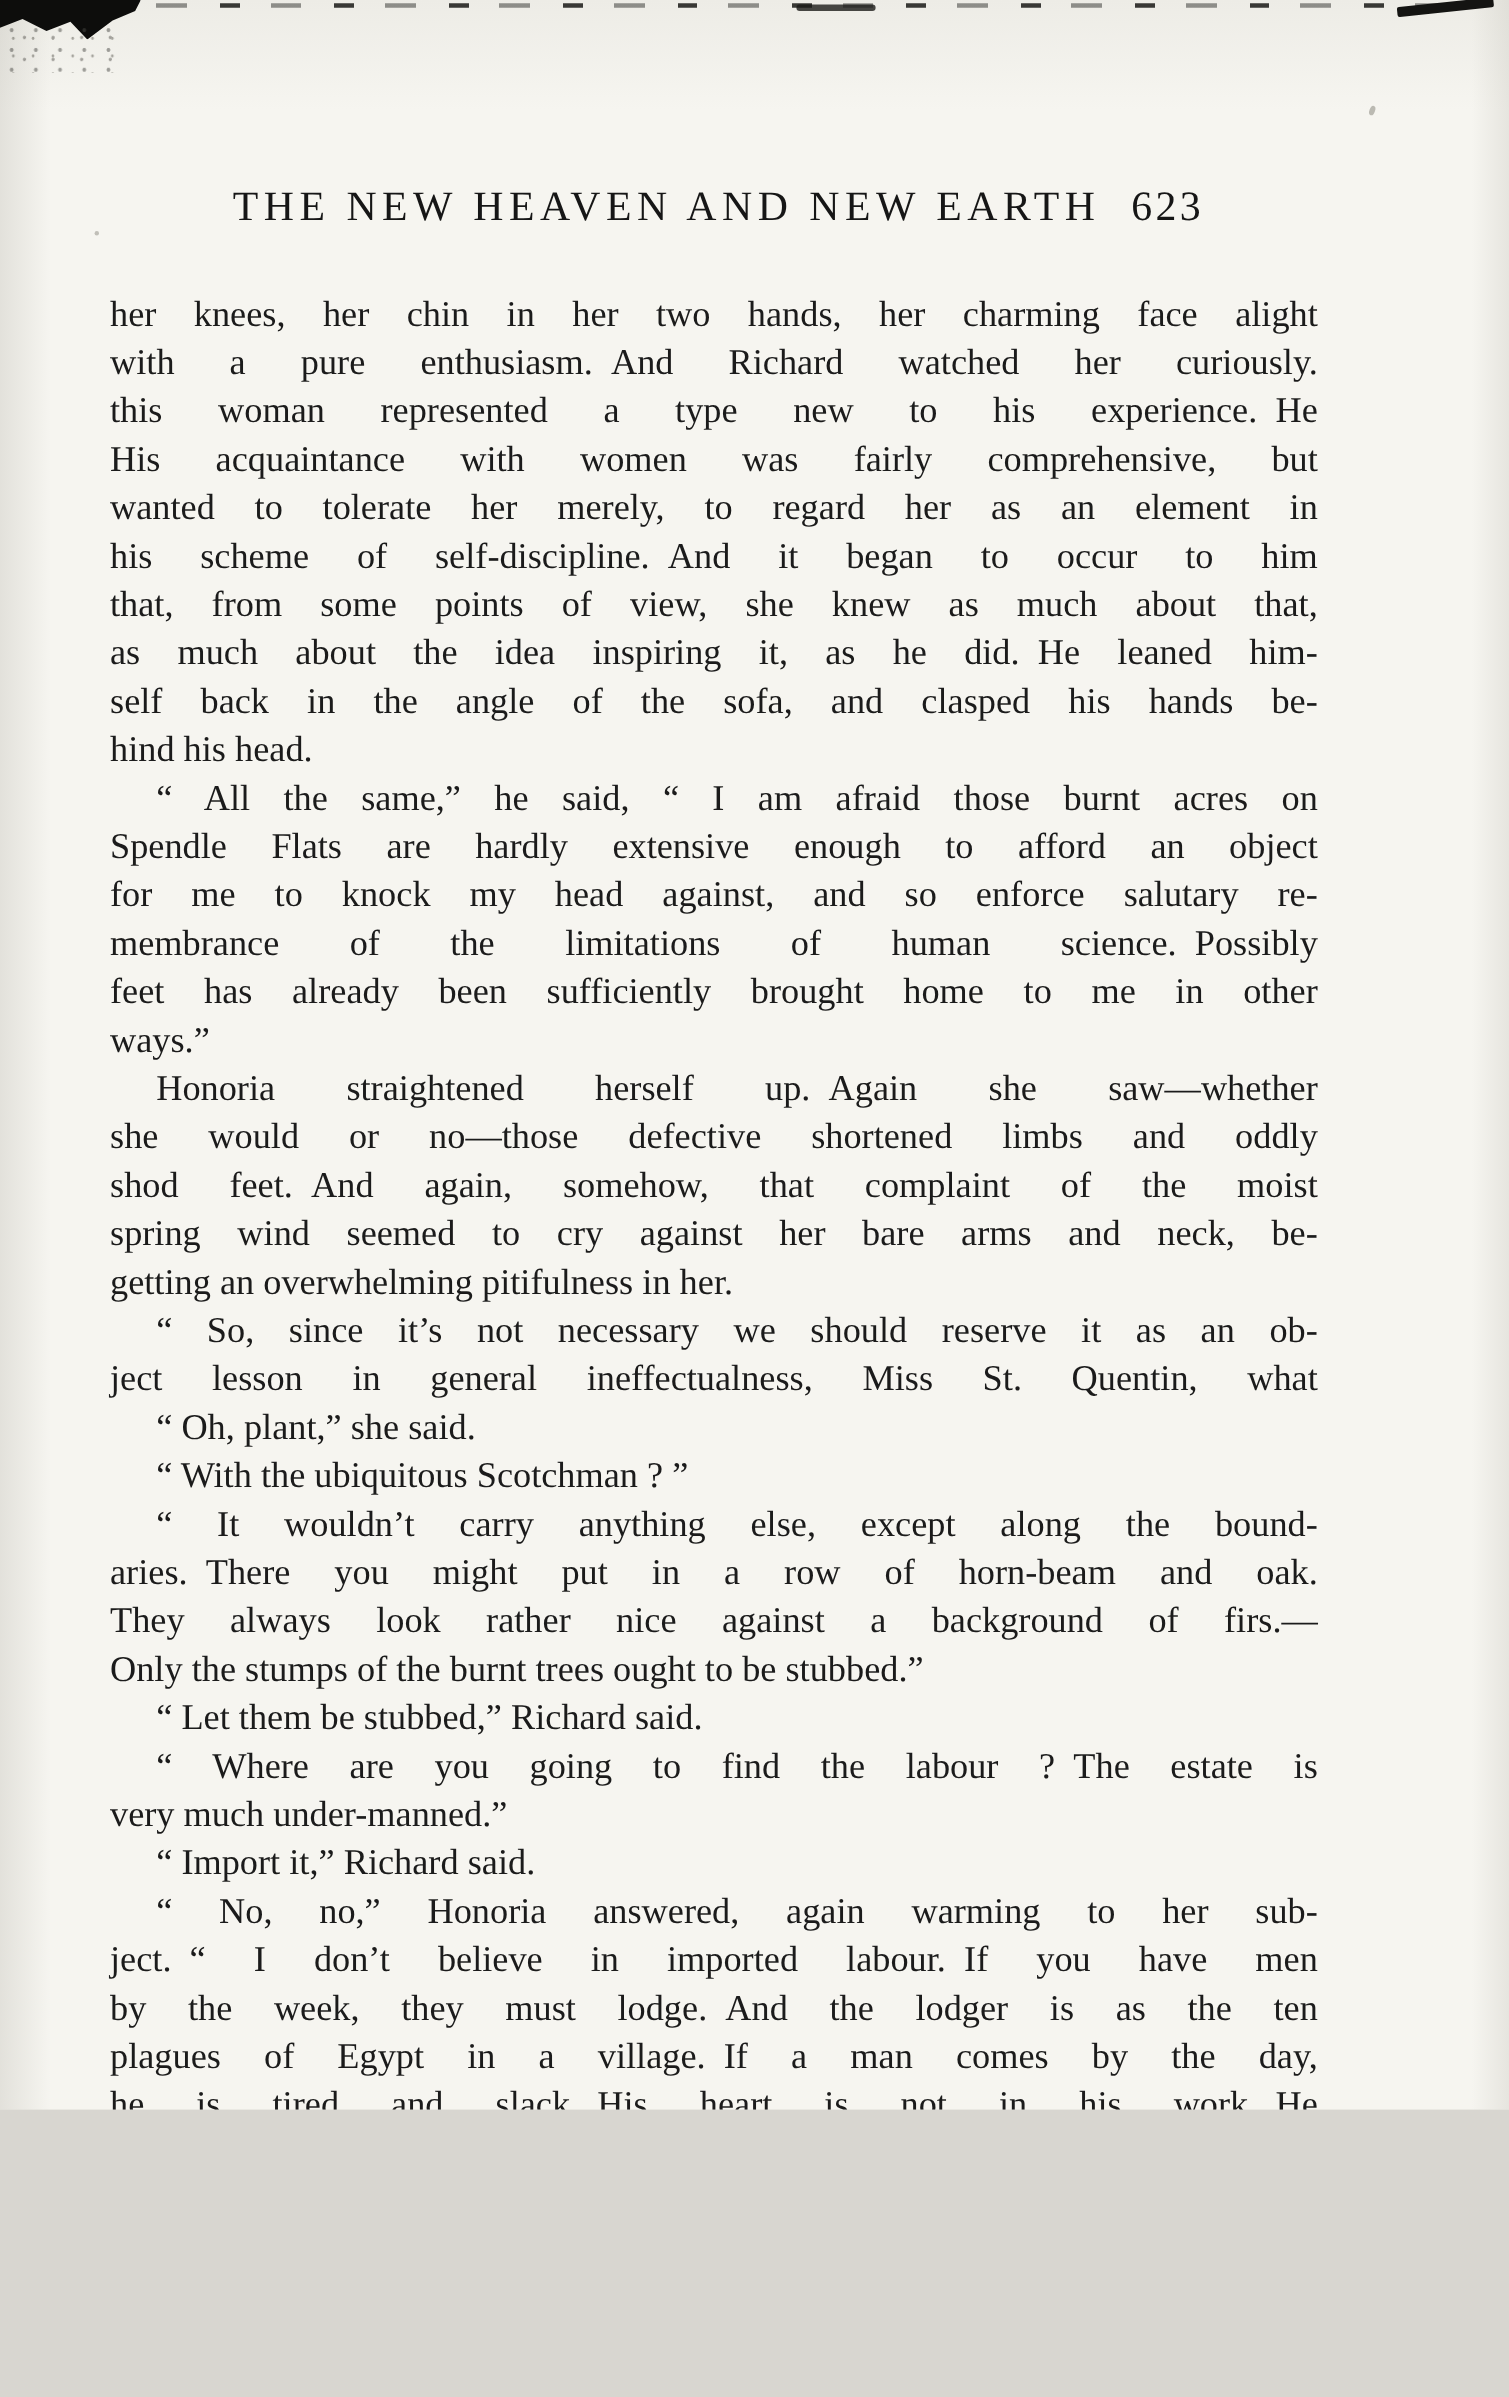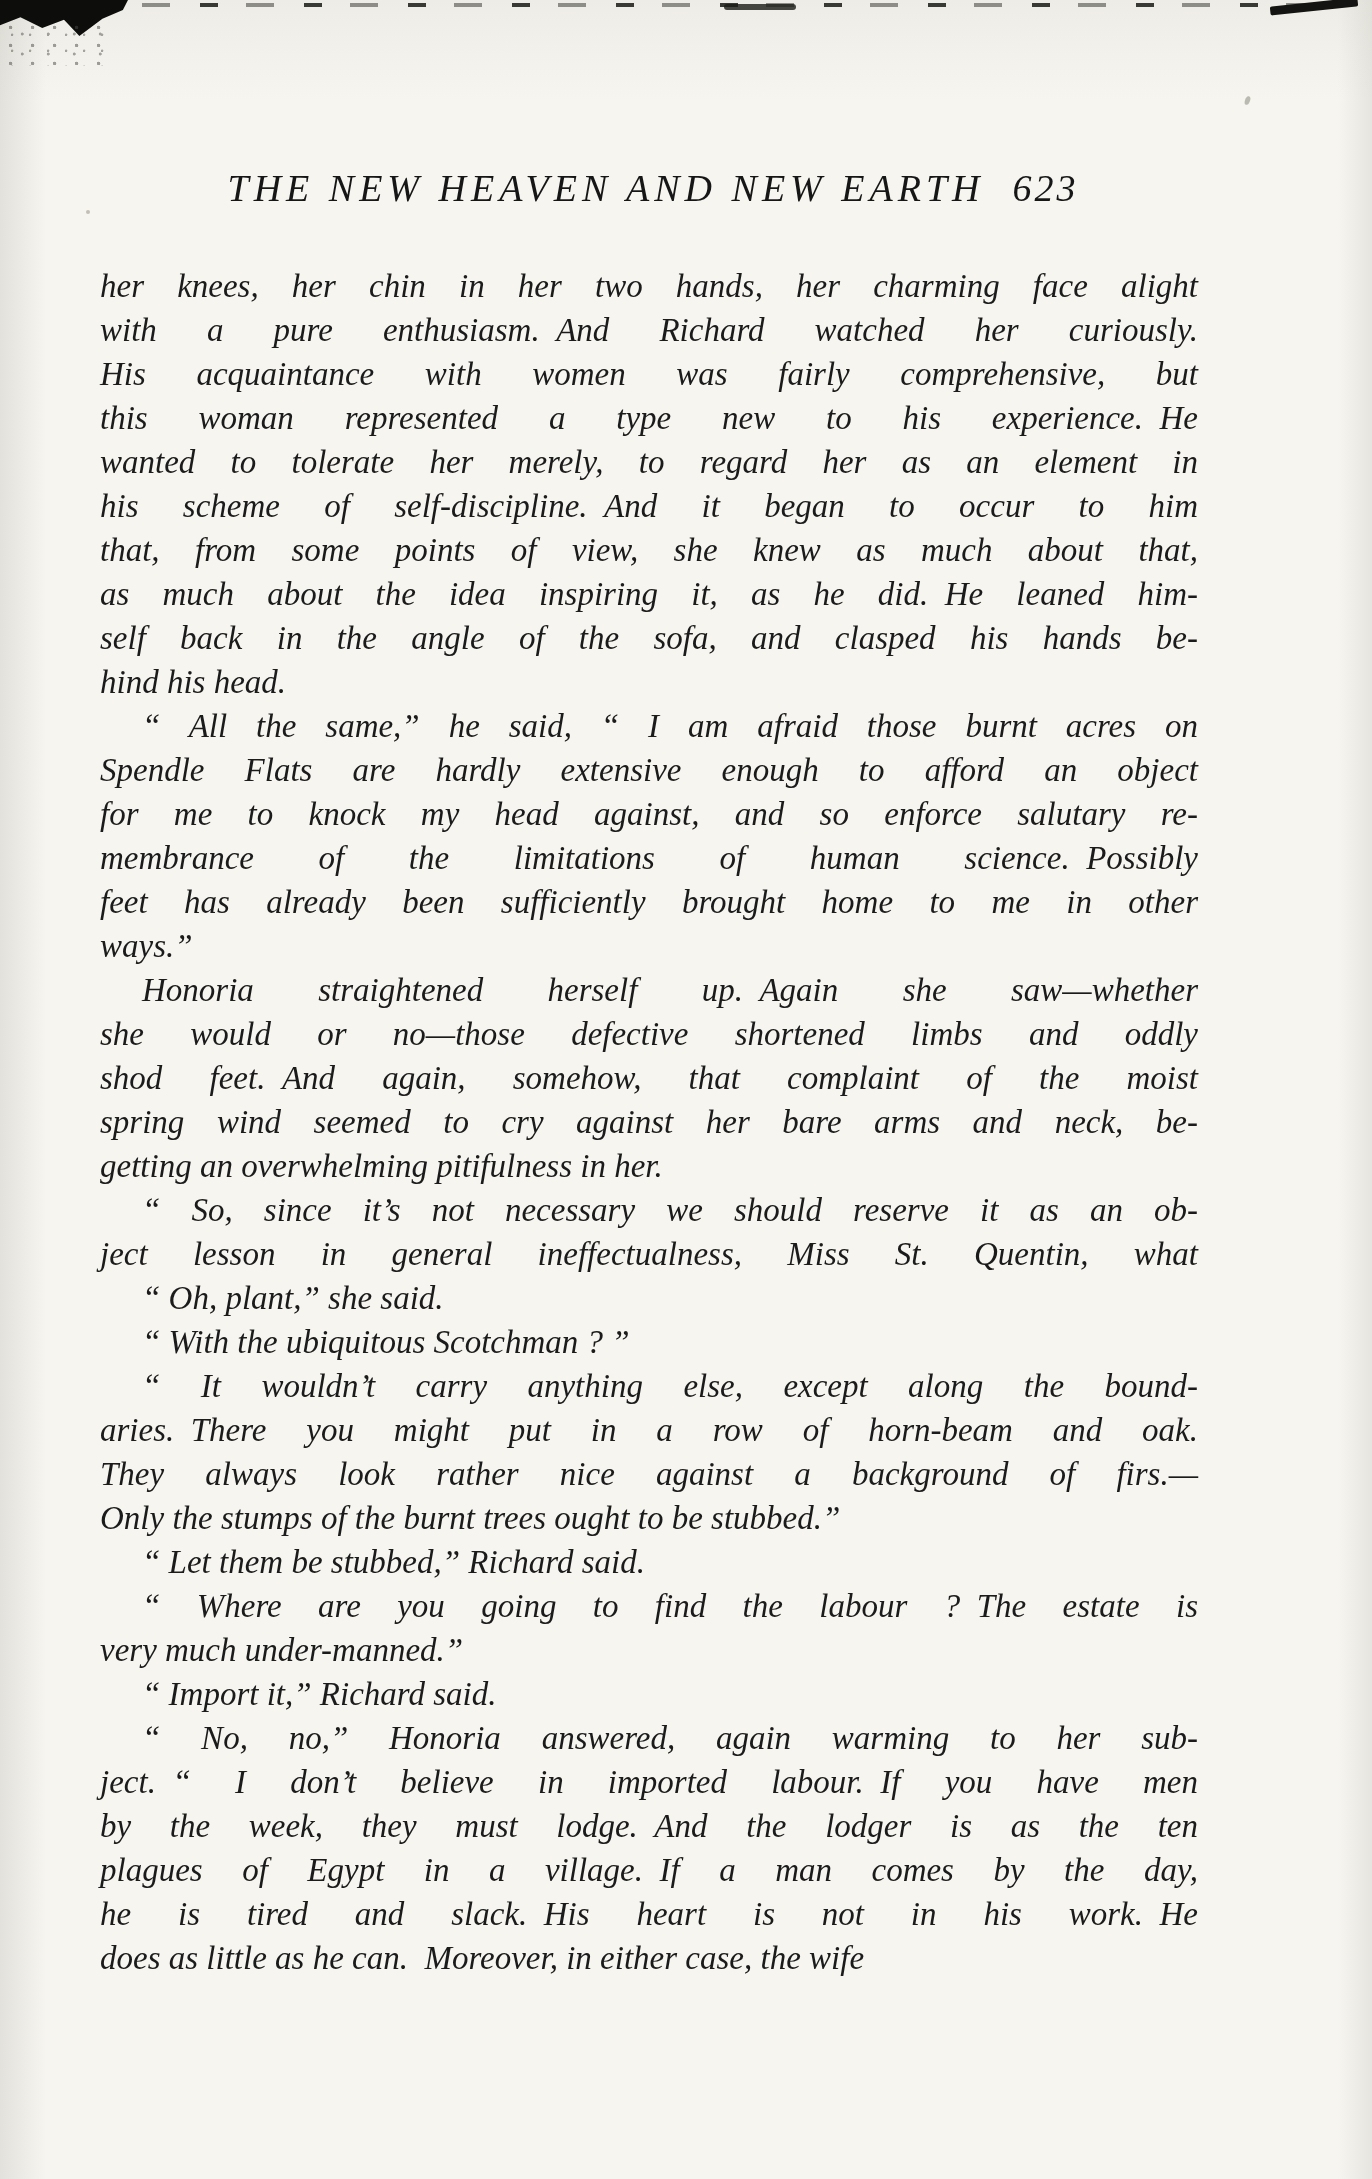--- a/index.html
+++ b/index.html
@@ -3,30 +3,29 @@
 <meta charset="utf-8">
 <style>
   * { margin: 0; padding: 0; box-sizing: border-box; }
   body {
     font-family: "Liberation Serif", serif;
     background: #d8d6d0;
   }
   .page {
     position: relative;
     width: 1372px;
-    height: 2179px;
+    height: 1918px;
     margin: 0 auto;
     color: #1c1c1c;
     background-color: #f6f5f0;
     background:
       linear-gradient(90deg, rgba(190,188,180,.35) 0, rgba(0,0,0,0) 46px),
       linear-gradient(90deg, rgba(0,0,0,0) calc(100% - 34px), rgba(200,198,190,.35) 100%),
       linear-gradient(180deg, #edece6 0, #f6f5f0 100px, #f6f5f0 100%);
     overflow: hidden;
-    font-style: italic;
   }
   
   .artifact-top-edge {
     position: absolute; top: 3px; left: 96px; right: 36px; height: 4px;
     background: repeating-linear-gradient(90deg,
       rgba(25,25,22,.85) 0 18px, rgba(25,25,22,0) 18px 46px,
       rgba(25,25,22,.45) 46px 74px, rgba(25,25,22,0) 74px 104px);
     border-radius: 2px;
   }
   .artifact-corner-left {
@@ -100,22 +99,22 @@
   <div class="speck-2"></div>
 
   <div class="header">
     <span>THE NEW HEAVEN AND NEW EARTH</span><span class="pagenum">623</span>
   </div>
 
   <div class="text-block">
       <div class="paragraph">
         <div class="line">her knees, her chin in her two hands, her charming face alight</div>
         <div class="line">with a pure enthusiasm. And Richard watched her curiously.</div>
+        <div class="line">this woman represented a type new to his experience. He</div>
         <div class="line">His acquaintance with women was fairly comprehensive, but</div>
-        <div class="line">this woman represented a type new to his experience. He</div>
         <div class="line">wanted to tolerate her merely, to regard her as an element in</div>
         <div class="line">his scheme of self-discipline. And it began to occur to him</div>
         <div class="line">that, from some points of view, she knew as much about that,</div>
         <div class="line">as much about the idea inspiring it, as he did. He leaned him-</div>
         <div class="line">self back in the angle of the sofa, and clasped his hands be-</div>
         <div class="line line-last">hind his head.</div>
       </div>
       <div class="paragraph">
         <div class="line line-indent">“ All the same,” he said, “ I am afraid those burnt acres on</div>
         <div class="line">Spendle Flats are hardly extensive enough to afford an object</div>

